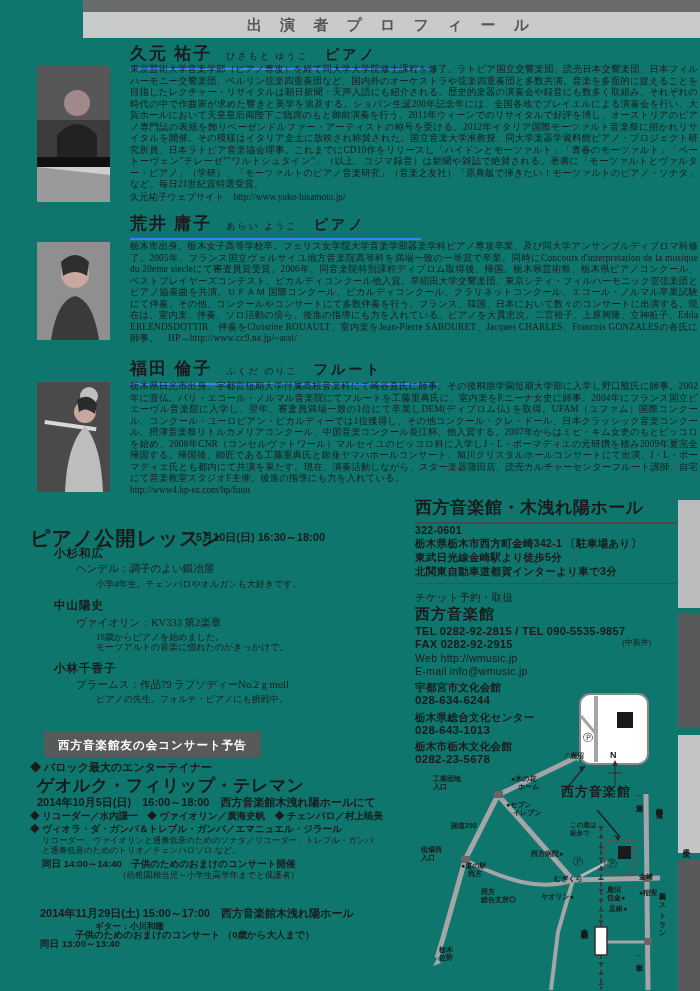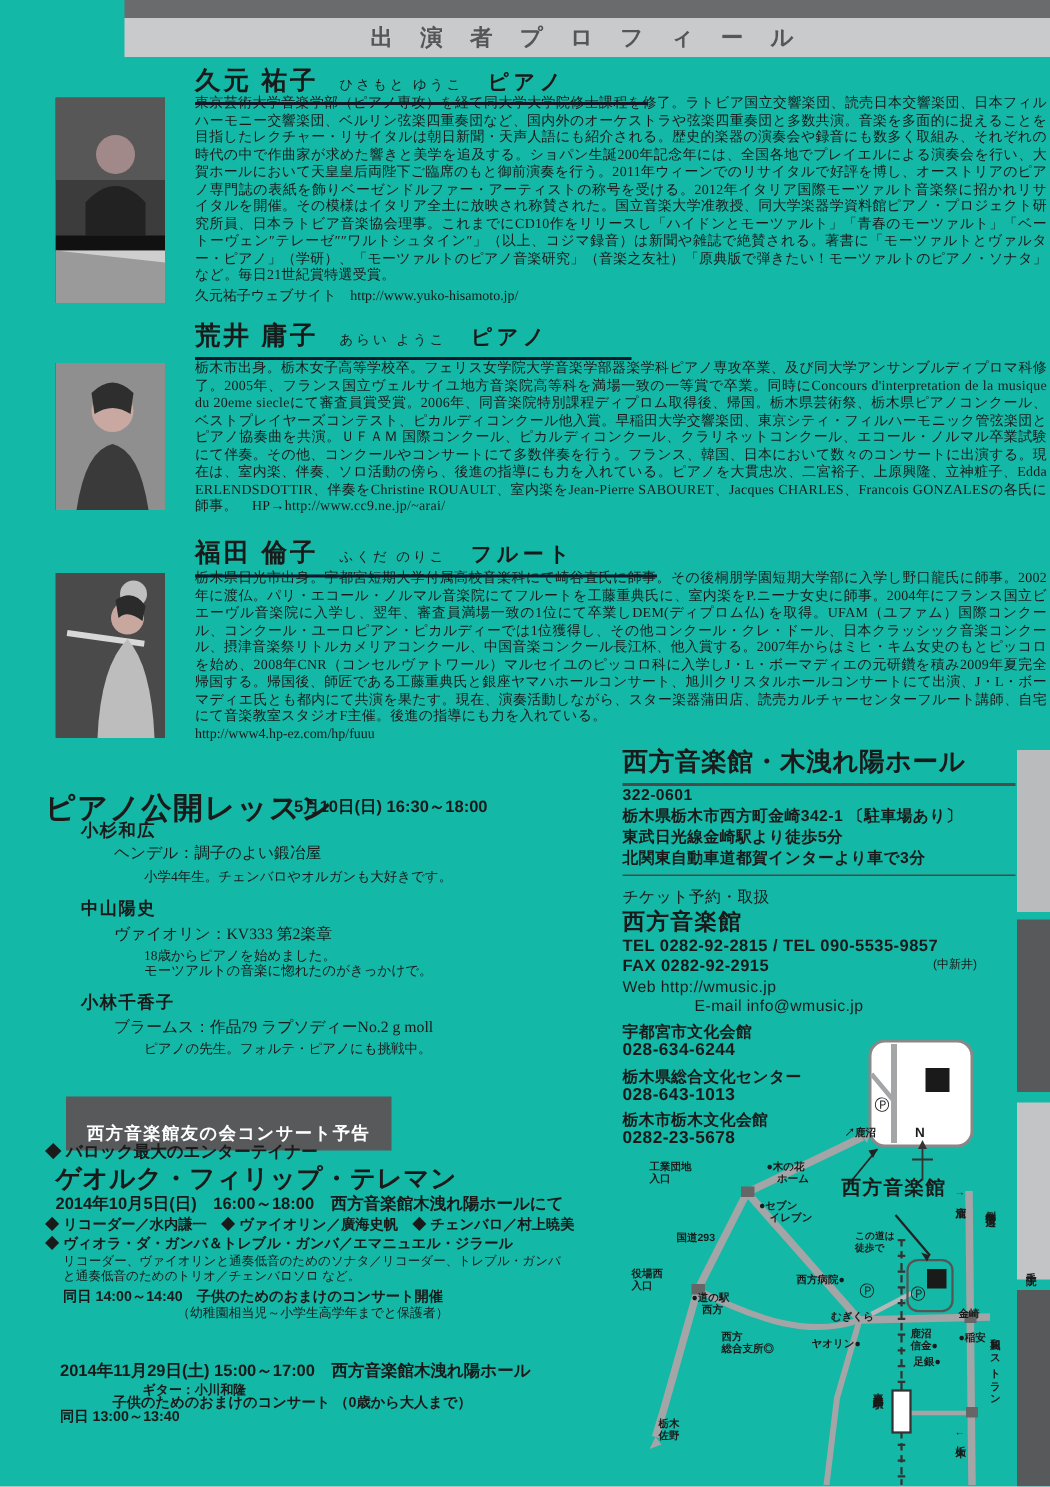--- a/index.html
+++ b/index.html
@@ -1,49 +1,49 @@
 <!DOCTYPE html>
 <html><head>
 <meta charset="utf-8">
 <style>
   html,body{margin:0;padding:0;background:#e8e8e8;}
-  .page{position:relative;width:700px;height:991px;background:#14b8a6;overflow:hidden;
+  .page{position:relative;width:700px;height:991px;background:#0f766e;overflow:hidden;
         font-family:"Liberation Sans",sans-serif;color:#1a1a1a;}
   
   .bar-dark{position:absolute;left:83px;top:0;width:617px;height:12px;background:#6a6b6d;}
   .bar-title{position:absolute;left:83px;top:12px;width:617px;height:26px;background:#c9cacc;
              display:flex;align-items:center;justify-content:center;}
   .bar-title span{font-size:15px;font-weight:bold;color:#55565a;letter-spacing:7px;}
   
   .strip{position:absolute;width:22px;z-index:1;}
   .strip.s1{left:678px;top:500px;height:108px;background:#b9bbbd;}
   .strip.s2{left:678px;top:613px;height:115px;background:#58595b;}
   .strip.s3{left:678px;top:735px;height:118px;background:#c2c4c6;}
   .strip.s4{left:678px;top:860px;height:131px;background:#58595b;}
   
-  .profile-name-row{position:absolute;border-bottom:2px solid #0f172a;padding:0 55px 3px 0;
+  .profile-name-row{position:absolute;border-bottom:2px solid #3b82f6;padding:0 55px 3px 0;
                     font-family:"Liberation Serif","DejaVu Serif",serif;white-space:nowrap;}
   .pname{font-size:17px;font-weight:bold;letter-spacing:2px;}
   .pkana{font-size:9px;margin-left:14px;letter-spacing:2px;}
   .pinst{font-size:14px;font-weight:bold;margin-left:16px;letter-spacing:3px;}
   .bio{position:absolute;left:130px;width:568px;font-family:"Liberation Serif","DejaVu Serif",serif;
        font-size:9.3px;line-height:11.5px;text-align:justify;letter-spacing:0.2px;}
   .biourl{position:absolute;left:130px;font-family:"Liberation Serif","DejaVu Serif",serif;font-size:9.3px;}
   .photo{position:absolute;left:37px;width:73px;overflow:hidden;background:#555;}
   .photo svg{display:block;}
   
   .lesson-title{position:absolute;left:30px;top:525px;font-size:20px;font-weight:bold;letter-spacing:1px;}
   .lesson-dt{position:absolute;left:196px;top:530px;font-size:11px;font-weight:bold;}
   .lname{position:absolute;left:54px;font-family:"Liberation Serif","DejaVu Serif",serif;
          font-size:11.5px;font-weight:bold;letter-spacing:1px;}
   .lpiece{position:absolute;left:76px;font-family:"Liberation Serif","DejaVu Serif",serif;font-size:10.5px;}
   .lnote{position:absolute;left:96px;font-family:"Liberation Serif","DejaVu Serif",serif;font-size:9px;}
   
   .banner{position:absolute;left:44px;top:731px;background:#58595b;color:#fff;
-          font-size:11.5px;font-weight:bold;padding:17px 14px 4px 14px;letter-spacing:1px;}
+          font-size:11.5px;font-weight:bold;padding:7px 14px 4px 14px;letter-spacing:1px;}
   .c-catch{position:absolute;left:30px;top:760px;font-size:11px;font-weight:bold;}
   .c-title1{position:absolute;left:37px;top:774px;font-size:17px;font-weight:bold;letter-spacing:0.5px;}
   .c-dt{position:absolute;font-size:11px;font-weight:bold;}
   .c-perf{position:absolute;left:30px;font-size:9.5px;font-weight:bold;}
   .c-prog{position:absolute;left:42px;top:836px;width:336px;font-size:8.4px;line-height:9.8px;}
   .c-same{position:absolute;font-size:9.5px;font-weight:bold;}
   .c-note{position:absolute;font-size:8.6px;}
   .c-title2{position:absolute;left:30px;top:887px;font-size:14px;font-weight:bold;}
   
   .v-title{position:absolute;left:415px;top:496px;width:262px;font-size:17px;font-weight:bold;
@@ -159,21 +159,21 @@
   <div class="v-line" style="top:537px;">栃木県栃木市西方町金崎342-1 〔駐車場あり〕</div>
   <div class="v-line" style="top:551px;">東武日光線金崎駅より徒歩5分</div>
   <div class="v-line" style="top:565px;">北関東自動車道都賀インターより車で3分</div>
   <div class="v-divider" style="top:583px;"></div>
   <div class="v-line" style="top:591px;font-weight:normal;">チケット予約・取扱</div>
   <div class="v-name" style="top:605px;">西方音楽館</div>
   <div class="v-line" style="top:625px;font-size:11px;">TEL 0282-92-2815 / TEL 090-5535-9857</div>
   <div class="v-line" style="top:638px;font-size:11px;">FAX 0282-92-2915</div>
   <div class="v-small" style="left:622px;top:637px;">(中新井)</div>
   <div class="v-line" style="top:652px;font-weight:normal;">Web  http://wmusic.jp</div>
-  <div class="v-line" style="top:665px;font-weight:normal;margin-left:48px;">E-mail  info@wmusic.jp</div>
+  <div class="v-line" style="top:665px;font-weight:normal;">E-mail  info@wmusic.jp</div>
   <div class="v-line" style="top:681px;">宇都宮市文化会館</div>
   <div class="v-line" style="top:694px;font-size:11.5px;">028-634-6244</div>
   <div class="v-line" style="top:711px;">栃木県総合文化センター</div>
   <div class="v-line" style="top:724px;font-size:11.5px;">028-643-1013</div>
   <div class="v-line" style="top:740px;">栃木市栃木文化会館</div>
   <div class="v-line" style="top:753px;font-size:11.5px;">0282-23-5678</div>
 
   <div class="map">
     <svg width="285" height="300" viewBox="0 0 285 300">
 

